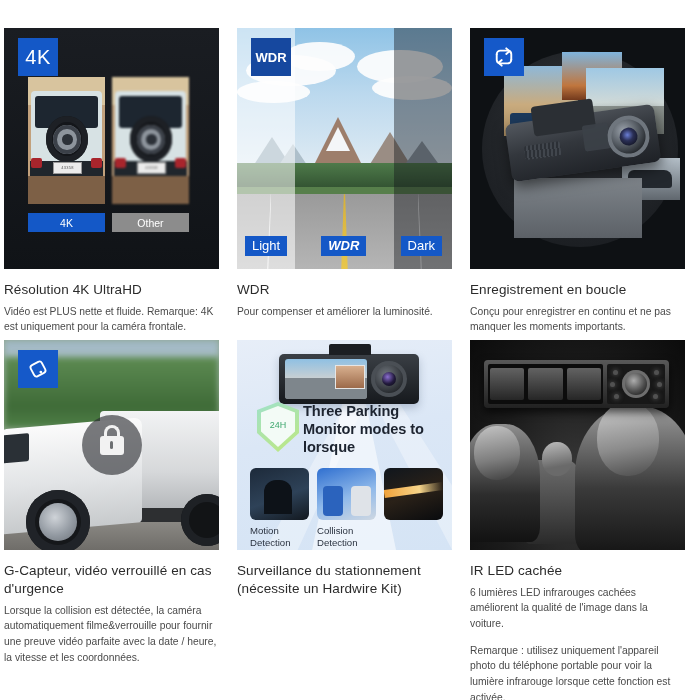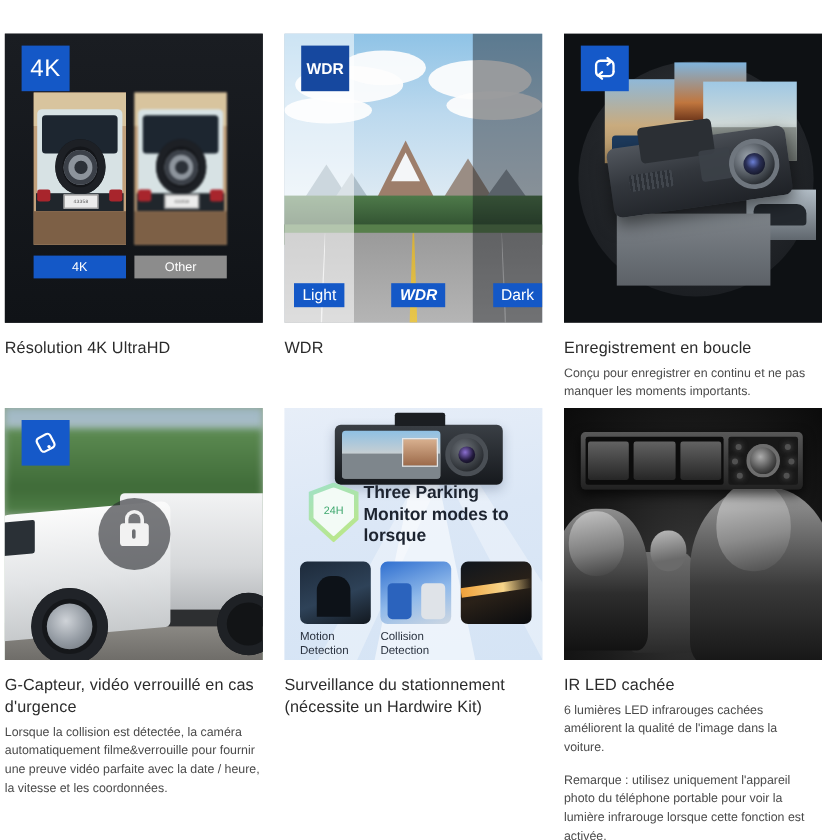--- a/index.html
+++ b/index.html
@@ -211,21 +211,21 @@
   .p2 .tags {
     position:absolute; left:0; bottom:13px; width:100%;
     display:flex; align-items:center; z-index:5;
   }
   .p2 .tag {
     color:#fff; background:#1458c7; font-size:13px;
     padding:2px 7px 3px 7px;
   }
   .p2 .tag.t1 { margin-left:8px; }
   .p2 .tag.t2 { margin-left:auto; margin-right:auto; font-weight:700; font-style:italic; }
-  .p2 .tag.t3 { }
+  .p2 .tag.t3 { margin-right:10px; }
 
   
   .p3 { background:#0e1114; }
   .p3 .glow {
     position:absolute; left:50%; top:50%;
     width:196px; height:196px; margin:-98px 0 0 -96px;
     border-radius:50%;
     background:radial-gradient(circle at 50% 42%, #3d4148 0%, #222529 55%, #14171b 100%);
   }
   .p3 .thumb { position:absolute; overflow:hidden; }
@@ -581,20 +581,21 @@
             <div class="ground"></div>
             <div class="plate">43358</div>
           </div>
         </div>
         <div class="labels">
           <div class="lab blue">4K</div>
           <div class="lab grey">Other</div>
         </div>
       </div>
       <p class="title">Résolution 4K UltraHD</p>
+      <p class="desc">Vidéo est PLUS nette et fluide. Remarque: 4K est uniquement pour la caméra frontale.</p>
     </div>
 
     <div class="col col-2">
       <div class="media p2">
         <div class="scene">
           <div class="skyb"></div>
           <div class="cloud c1"></div>
             <div class="cloud c2"></div>
             <div class="cloud c3"></div>
           <div class="cloud c4"></div>
@@ -615,20 +616,21 @@
           <div class="zone dark"></div>
         </div>
         <div class="badge-sq bwdr">WDR</div>
         <div class="tags">
           <span class="tag t1">Light</span>
           <span class="tag t2">WDR</span>
           <span class="tag t3">Dark</span>
         </div>
       </div>
       <p class="title">WDR</p>
+      <p class="desc">Pour compenser et améliorer la luminosité.</p>
     </div>
 
     <div class="col col-3">
       <div class="media p3">
         <div class="glow"></div>
         <div class="thumb t-topleft"></div>
         <div class="thumb t-mid"></div>
         <div class="thumb t-topright"></div>
         <div class="thumb t-right"></div>
         <div class="thumb t-bottom"></div>

